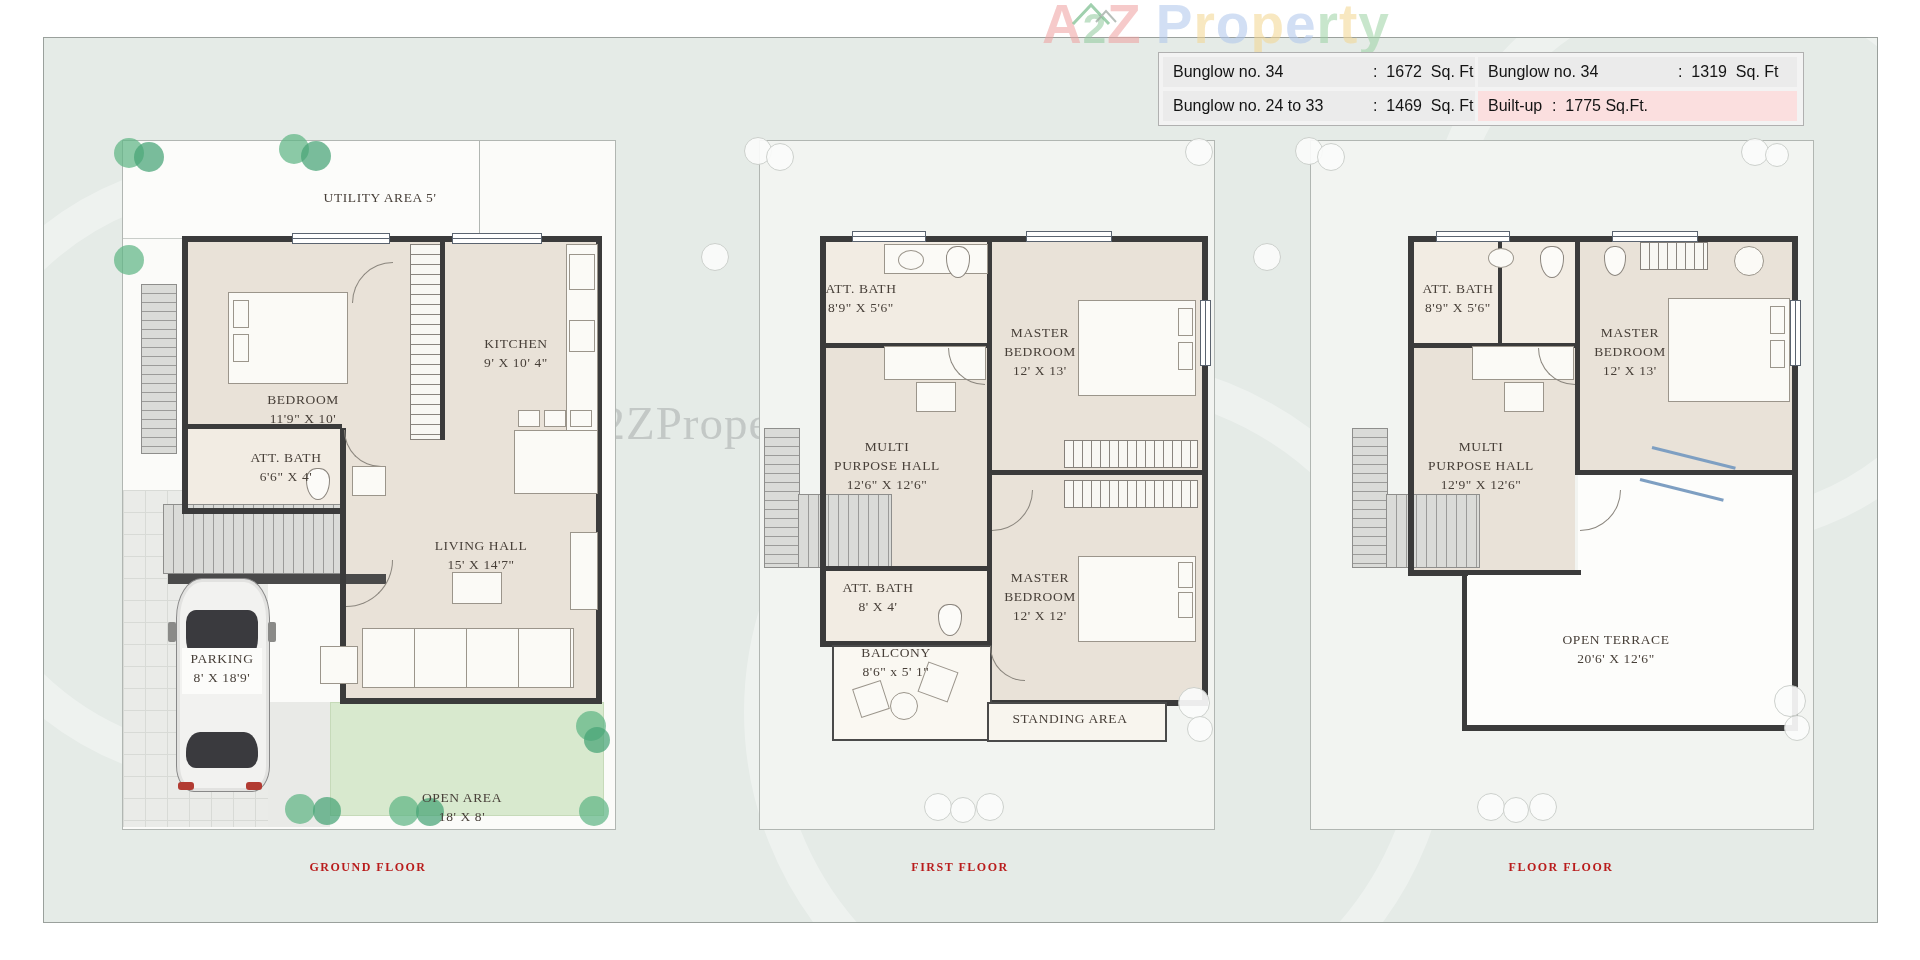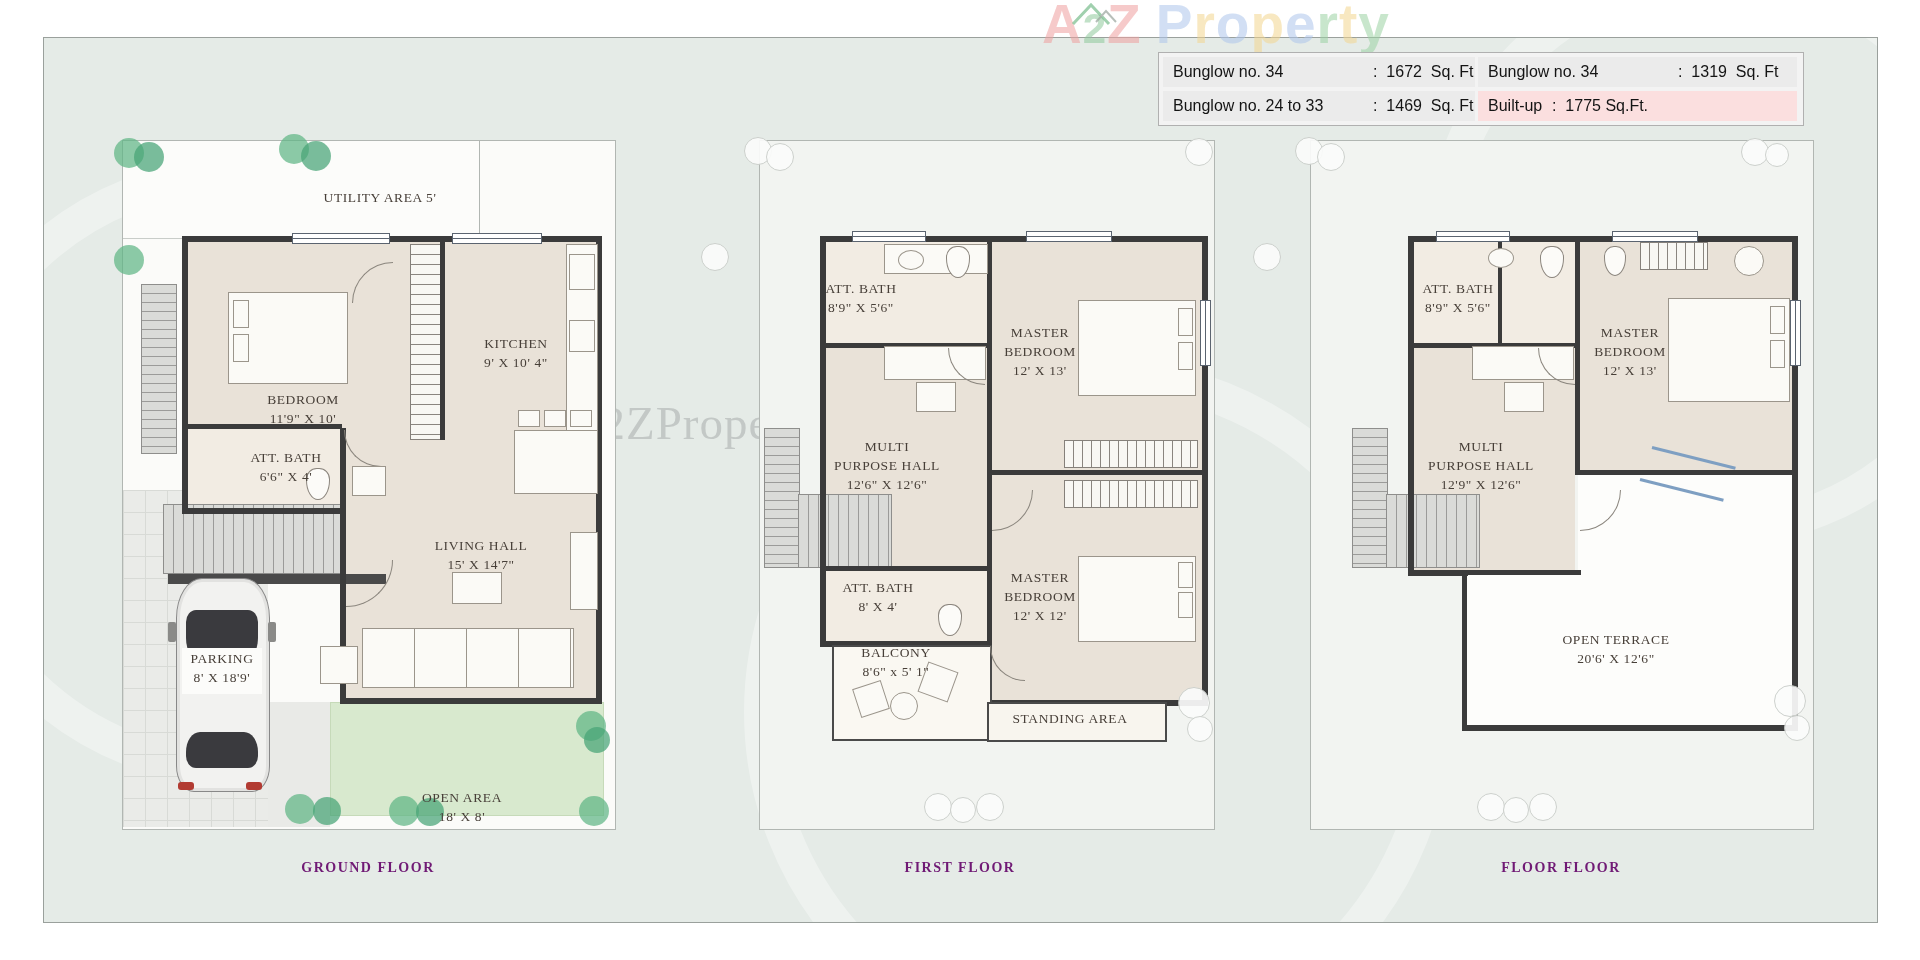--- a/index.html
+++ b/index.html
@@ -48,21 +48,21 @@
        background-size:22px 22px;}
   .green-area{position:absolute;background:#d8e9ce;border:1px solid #c6dab9;}
   .tg{position:absolute;border-radius:50%;background:#5fb585;opacity:.72;}
   .tw{position:absolute;border-radius:50%;background:#fbfcfb;border:1px solid #c9cdc9;opacity:.92;}
   .arc{position:absolute;border-left:1px solid #8b867e;border-bottom:1px solid #8b867e;
        border-radius:0 0 0 100%;}
   .rlabel{position:absolute;transform:translate(-50%,-50%);text-align:center;
        font-family:"Liberation Serif",serif;font-size:13.5px;color:#473f38;letter-spacing:.6px;
        line-height:1.4;white-space:nowrap;}
   .caption{position:absolute;transform:translateX(-50%);font-family:"Liberation Serif",serif;
-       font-weight:bold;font-size:14px;color:#701a75;letter-spacing:1.5px;white-space:nowrap;}
+       font-weight:bold;font-size:12px;color:#b91c1c;letter-spacing:1.5px;white-space:nowrap;}
   .car-body{position:absolute;background:#f2f2f0;border:1px solid #888;
        border-radius:26px 26px 18px 18px/40px 40px 26px 26px;box-shadow:inset 0 0 0 3px #e2e2e0;}
   .glass{position:absolute;background:#3a3a3e;border-radius:10px 10px 18px 18px/12px 12px 26px 26px;}
   .glass.rear{border-radius:14px 14px 10px 10px/20px 20px 12px 12px;}
   .mirror{position:absolute;background:#8a8a88;border-radius:2px;}
   .tail{position:absolute;background:#b23b32;border-radius:3px;}
   .roofband{position:absolute;background:#fcfcfa;}
   .blue-line{position:absolute;background:#7e9fc2;transform-origin:left center;}
 </style>
 </head>

